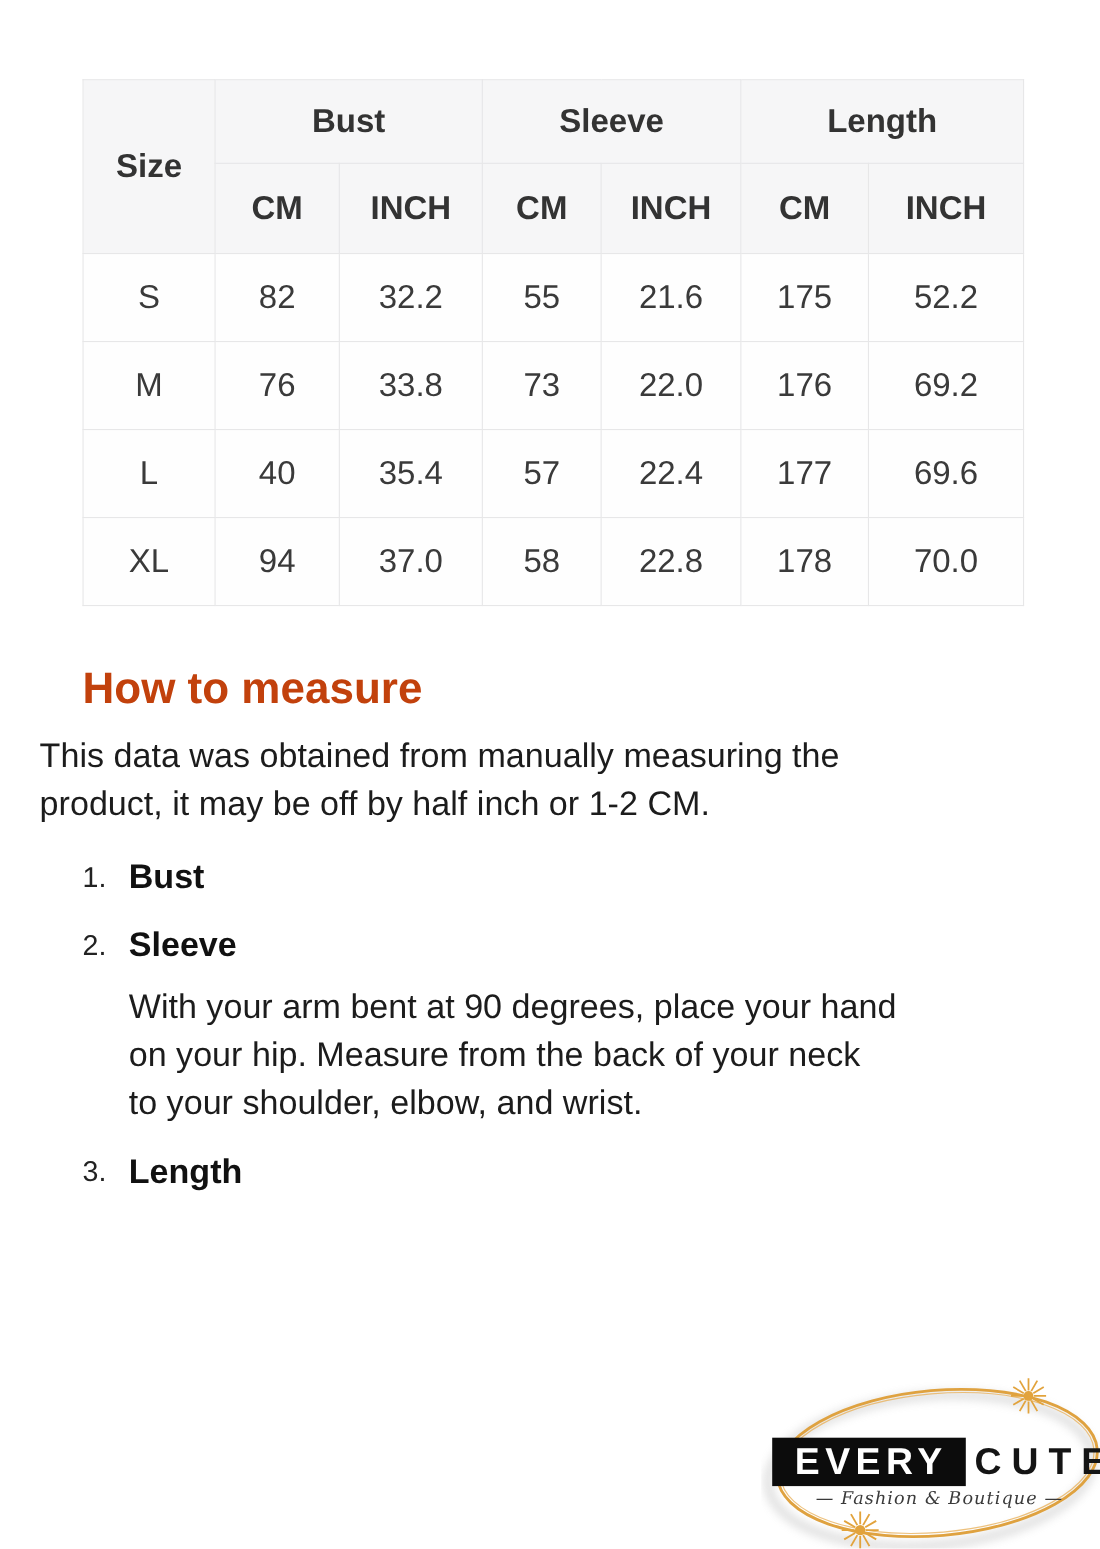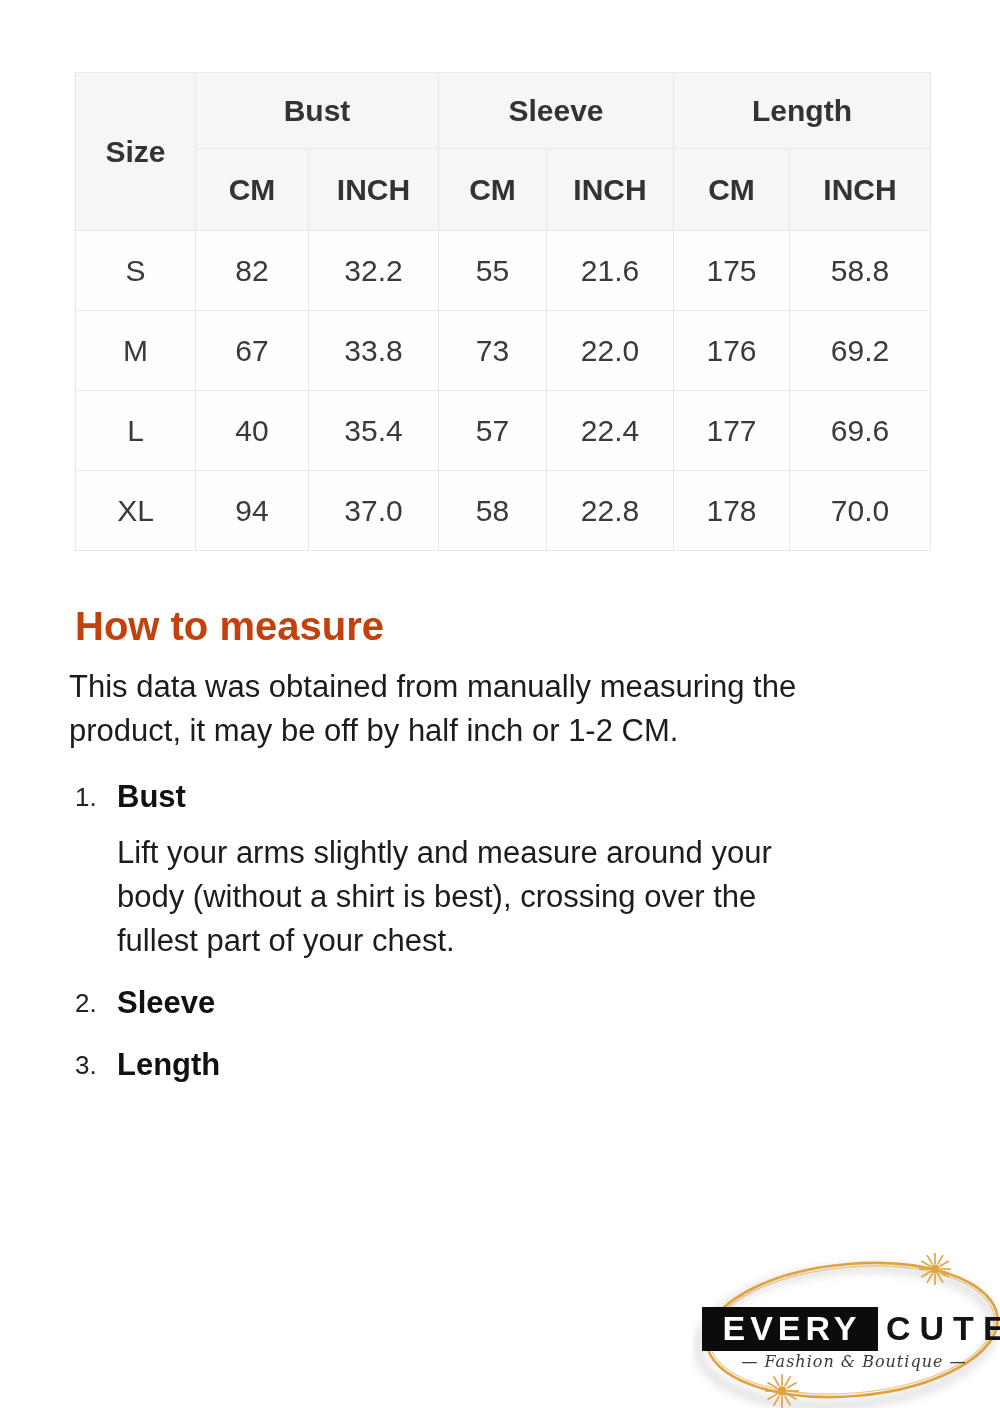--- a/index.html
+++ b/index.html
@@ -41,21 +41,21 @@
 
   
   h1.howto-title {
     margin: 52px 0 0 75px;
     font-size: 40px;
     line-height: 46px;
     font-weight: bold;
     color: #c2410c;
   }
   p.intro-text {
-    margin: 16px 60px 0 69px;
+    margin: 16px 60px 0 36px;
     font-size: 31px;
     line-height: 44px;
     color: #1c1c1c;
     white-space: pre-line;
   }
   .steps { margin: 22px 50px 0 75px; }
   .step { display: flex; align-items: flex-start; margin-top: 18px; }
   .step-num {
     flex: 0 0 42px;
     font-size: 26px;
@@ -127,25 +127,25 @@
     </tr>
   </thead>
   <tbody>
     <tr class="data-row">
       <td>S</td>
       <td>82</td>
       <td>32.2</td>
       <td>55</td>
       <td>21.6</td>
       <td>175</td>
-      <td>58.8</td>
+      <td>52.2</td>
     </tr>
     <tr class="data-row">
       <td>M</td>
-      <td>67</td>
+      <td>76</td>
       <td>33.8</td>
       <td>73</td>
       <td>22.0</td>
       <td>176</td>
       <td>69.2</td>
     </tr>
     <tr class="data-row">
       <td>L</td>
       <td>40</td>
       <td>35.4</td>
@@ -169,29 +169,29 @@
 <h1 class="howto-title">How to measure</h1>
 
 <p class="intro-text">This data was obtained from manually measuring the
 product, it may be off by half inch or 1-2 CM.</p>
 
 <div class="steps">
   <div class="step">
     <div class="step-num">1.</div>
     <div class="step-body">
       <div class="step-label">Bust</div>
-      <div class="step-text">Lift your arms slightly and measure around your
-body (without a shirt is best), crossing over the
-fullest part of your chest.</div>
     </div>
   </div>
   <div class="step">
     <div class="step-num">2.</div>
     <div class="step-body">
       <div class="step-label">Sleeve</div>
+      <div class="step-text">With your arm bent at 90 degrees, place your hand
+on your hip. Measure from the back of your neck
+to your shoulder, elbow, and wrist.</div>
     </div>
   </div>
   <div class="step">
     <div class="step-num">3.</div>
     <div class="step-body">
       <div class="step-label">Length</div>
     </div>
   </div>
 </div>
 

